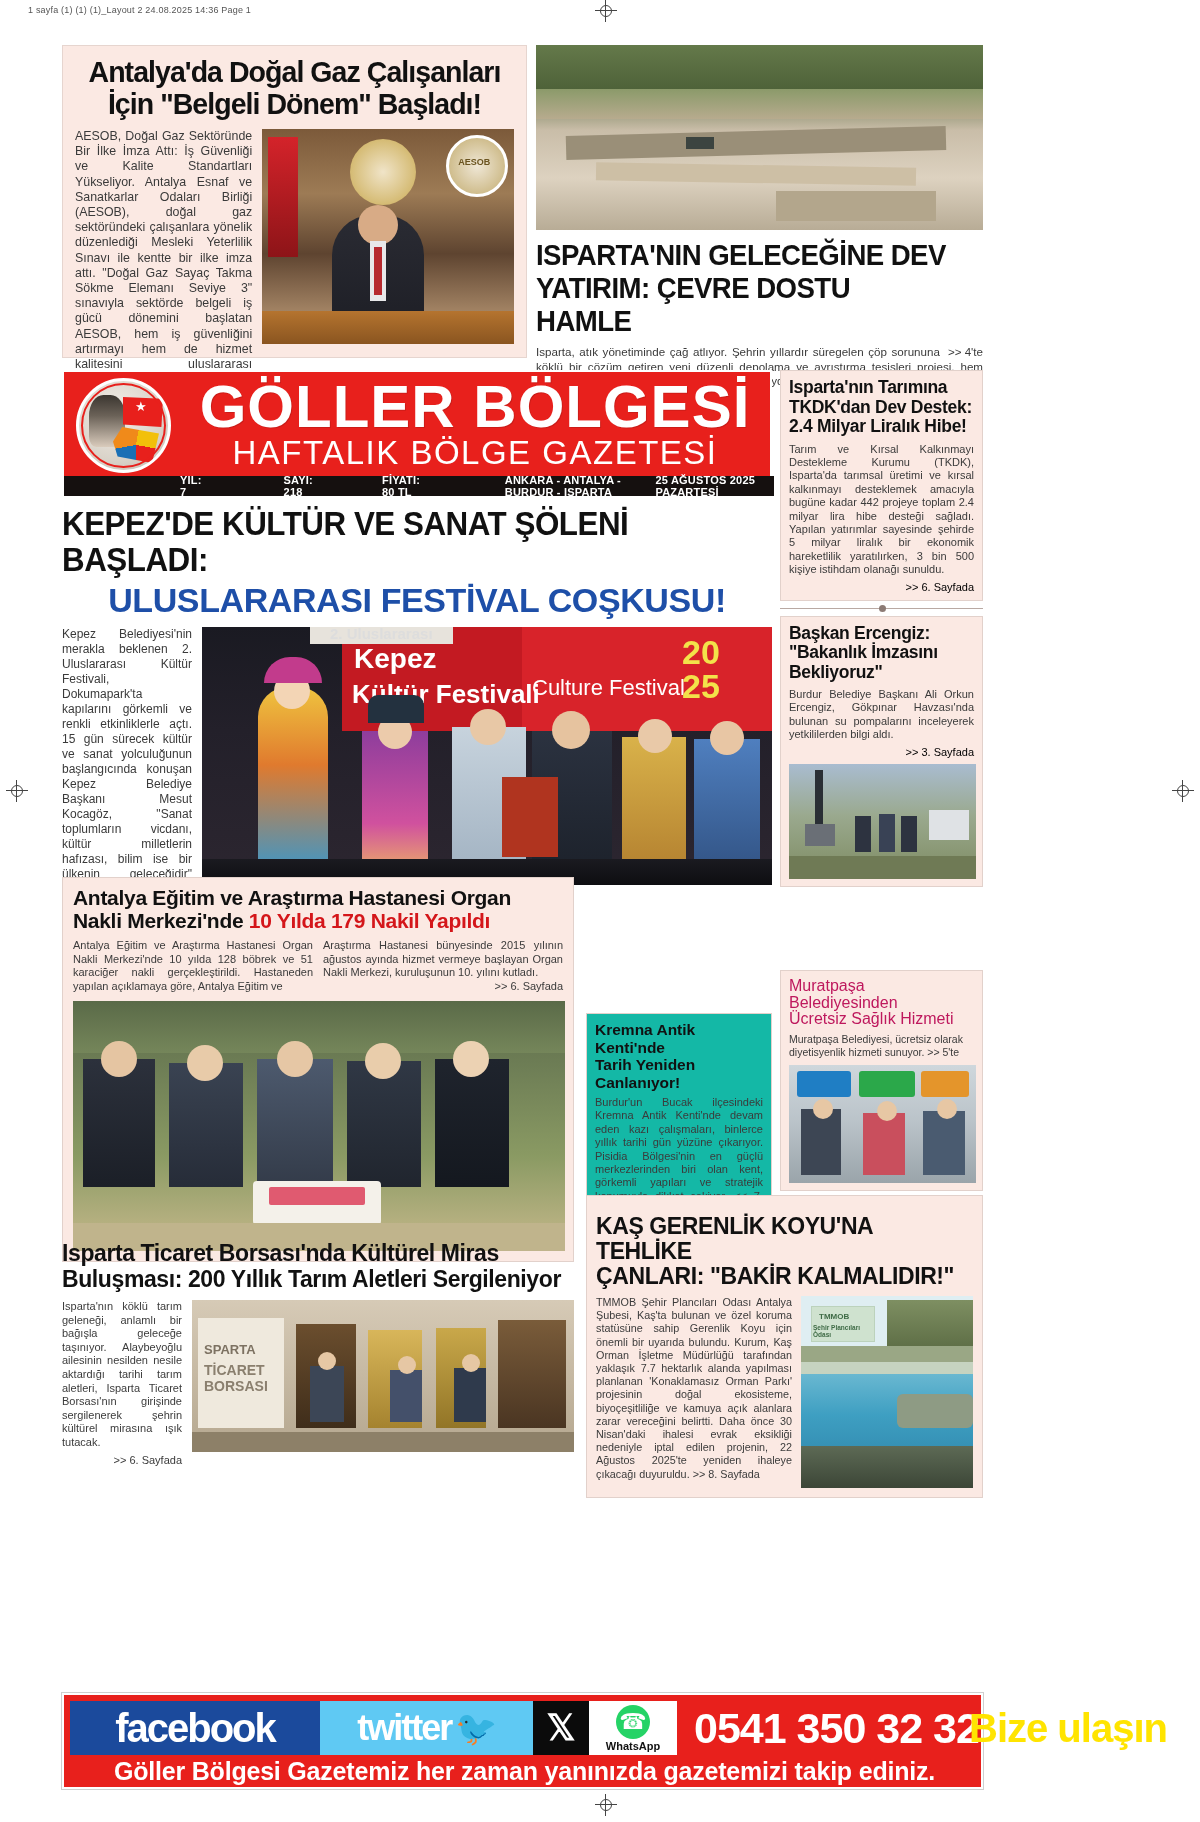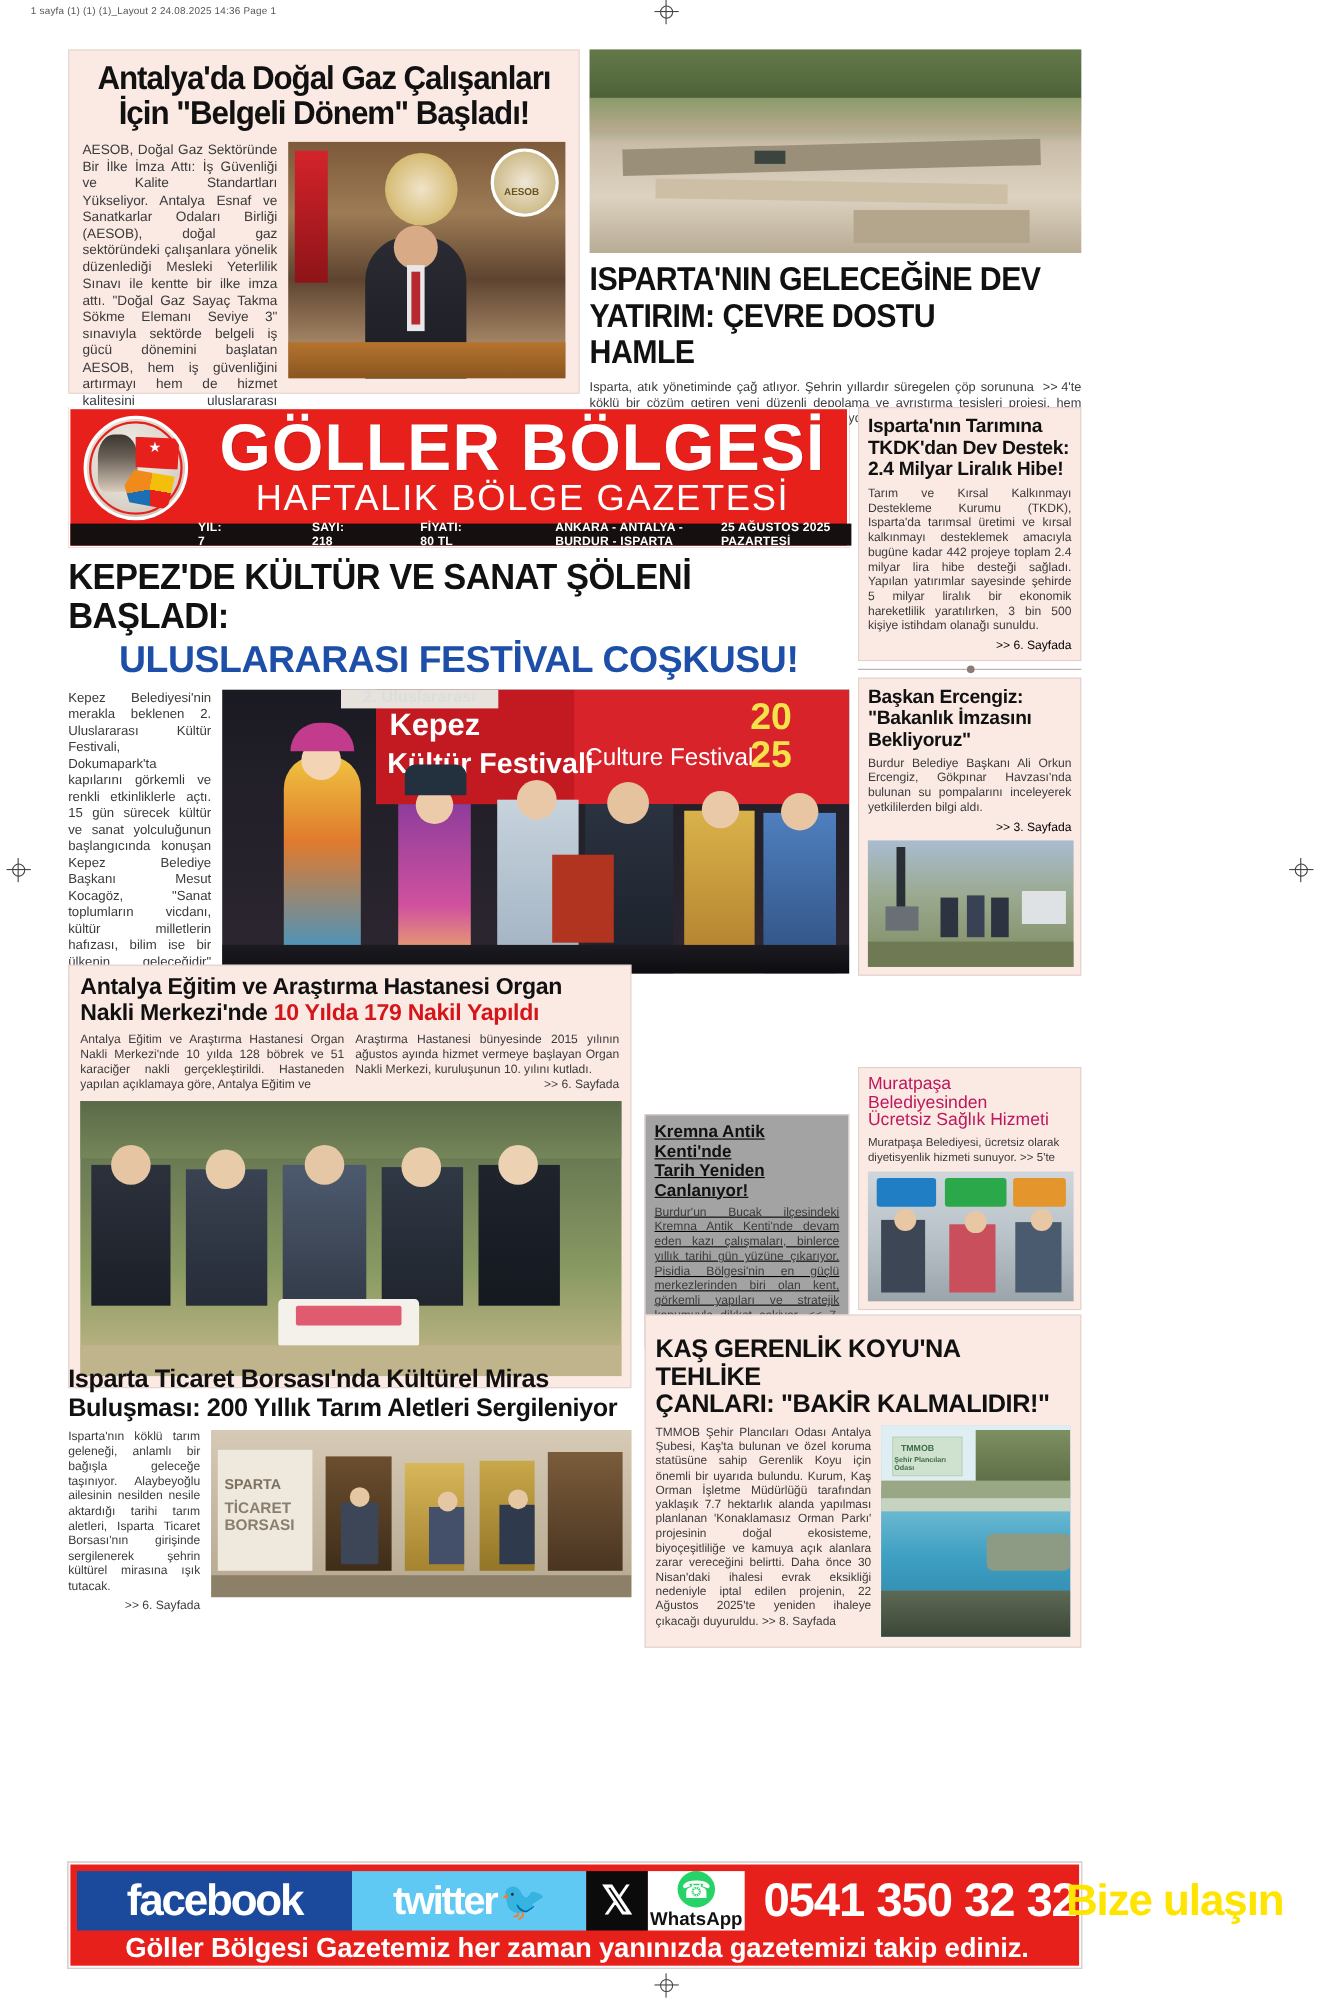--- a/index.html
+++ b/index.html
@@ -184,21 +184,21 @@
     font-family:"Liberation Sans Narrow","Liberation Sans",sans-serif; letter-spacing:-.3px;
   }
   #organ h2 .hl { color:#d4161a; }
   #organ .cols { display:flex; gap:10px; margin-top:7px; }
   #organ .cols div { width: 50%; font-size:11px; line-height:13.6px; color:#3b3b3b; text-align: justify; }
   #organ .pg { float:right; }
   #organ .pic { margin-top: 8px; width: 492px; height: 250px; }
 
   
   #kremna { position:absolute; left: 586px; top: 1013px; width: 186px;
-            background:#a3a3a3; border:1px solid #e2d1cb; padding: 7px 8px; text-decoration: underline; }
+            background:#14b8a6; border:1px solid #e2d1cb; padding: 7px 8px; }
   #kremna h3 { font-size:15.5px; line-height:17.5px; font-weight:bold; color:#111;
                font-family:"Liberation Sans Narrow","Liberation Sans",sans-serif; }
   #kremna p { margin-top:5px; font-size:11px; line-height:13.4px; color:#3b3b3b; text-align: justify; }
 
   
   #ticaret { position:absolute; left:62px; top:1240px; width:512px; }
   #ticaret h2 {
     font-size: 23px; line-height: 26px; font-weight:bold; color:#111;
     font-family:"Liberation Sans Narrow","Liberation Sans",sans-serif; letter-spacing:-.4px;
   }
@@ -237,21 +237,21 @@
                  font-size:40px; font-weight:bold; letter-spacing:-2px;
                  font-family:"Liberation Sans Narrow","Liberation Sans",sans-serif; }
   .fb-twitter { background:#5fc9f3; color:#fff; width:213px; gap:4px;
                 font-size:36px; font-weight:bold; letter-spacing:-2px;
                 font-family:"Liberation Sans Narrow","Liberation Sans",sans-serif; }
   .fb-twitter .bird { font-size:34px; }
   .fb-x { background:#0b0b0b; color:#fff; width:56px; font-size:36px; font-weight:bold; }
   .fb-wa { background:#ffffff; width:88px; flex-direction:column; }
   .fb-wa .circ { width:34px;height:34px;border-radius:50%;background:#25d366;color:#fff;
                  display:flex;align-items:center;justify-content:center;font-size:22px; }
-  .fb-wa .lbl { font-size:17px; font-weight:bold; color:#111; margin-top:1px; }
+  .fb-wa .lbl { font-size:11px; font-weight:bold; color:#111; margin-top:1px; }
   #fb-phone { position:absolute; left:630px; top:8px; color:#fff; font-weight:bold;
               font-size:43px; line-height:50px; letter-spacing:-1px;
               font-family:"Liberation Sans Narrow","Liberation Sans",sans-serif; }
   #fb-reach { position:absolute; left:905px; top:8px; color:#ffe400; font-weight:bold;
               font-size:40px; line-height:50px; letter-spacing:-1px;
               font-family:"Liberation Sans Narrow","Liberation Sans",sans-serif; white-space:nowrap; }
   #fb-slogan {
     position:absolute; left:0; top:62px; width:921px; text-align:center;
     color:#fff; font-weight:bold; font-size:25px; letter-spacing:-.2px;
     font-family:"Liberation Sans Narrow","Liberation Sans",sans-serif;
@@ -284,21 +284,21 @@
     </h1>
     <div class="cols">
       <div class="txt">
         <span>AESOB, Doğal Gaz Sektöründe Bir İlke İmza Attı: İş Güvenliği ve Kalite Standartları Yükseliyor. Antalya Esnaf ve Sanatkarlar Odaları Birliği (AESOB), doğal gaz sektöründeki çalışanlara yönelik düzenlediği Mesleki Yeterlilik Sınavı ile kentte bir ilke imza attı. "Doğal Gaz Sayaç Takma Sökme Elemanı Seviye 3" sınavıyla sektörde belgeli iş gücü dönemini başlatan AESOB, hem iş güvenliğini artırmayı hem de hizmet kalitesini uluslararası standartlara taşımayı hedefliyor.</span>
         <span class="pgref">&gt;&gt; 5. Sayfada</span>
       </div>
       <div class="pic photo" style="background:linear-gradient(180deg,#7c5a3a 0%,#9d7b55 30%,#5e4430 58%,#c9a781 100%);">
         <div style="position:absolute;left:6px;top:8px;width:30px;height:120px;background:linear-gradient(180deg,#d4232a,#8d1418);"></div>
         <div style="position:absolute;left:88px;top:10px;width:66px;height:66px;border-radius:50%;background:radial-gradient(circle,#f0e4c8,#c9a94f);"></div>
         <div style="position:absolute;left:184px;top:6px;width:62px;height:62px;border-radius:50%;background:radial-gradient(circle,#efe7d6,#c2ab6e);border:3px solid #fff;"></div>
-        <div style="position:absolute;left:196px;top:28px;color:#6b5420;font-size:9px;font-weight:bold;margin-top:12px;">AESOB</div>
+        <div style="position:absolute;left:196px;top:28px;color:#6b5420;font-size:9px;font-weight:bold;">AESOB</div>
         <div style="position:absolute;left:70px;top:86px;width:92px;height:130px;background:linear-gradient(180deg,#2a2b33 0%,#1c1d24 100%);border-radius:40px 40px 0 0;"></div>
         <div style="position:absolute;left:96px;top:76px;width:40px;height:40px;border-radius:50%;background:#d8ab86;"></div>
         <div style="position:absolute;left:108px;top:112px;width:16px;height:60px;background:#e8e8ea;"></div>
         <div style="position:absolute;left:112px;top:118px;width:8px;height:48px;background:#b62a2f;"></div>
         <div style="position:absolute;left:0;top:182px;width:253px;height:33px;background:linear-gradient(180deg,#b5742f,#8a5520);"></div>
       </div>
     </div>
   </div>
 
   <div id="topright">

